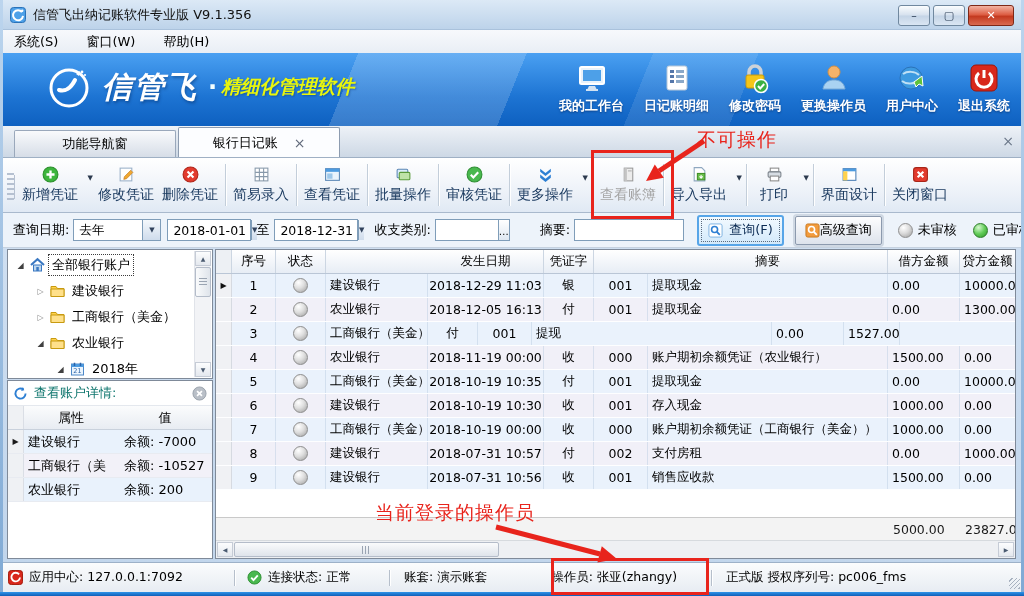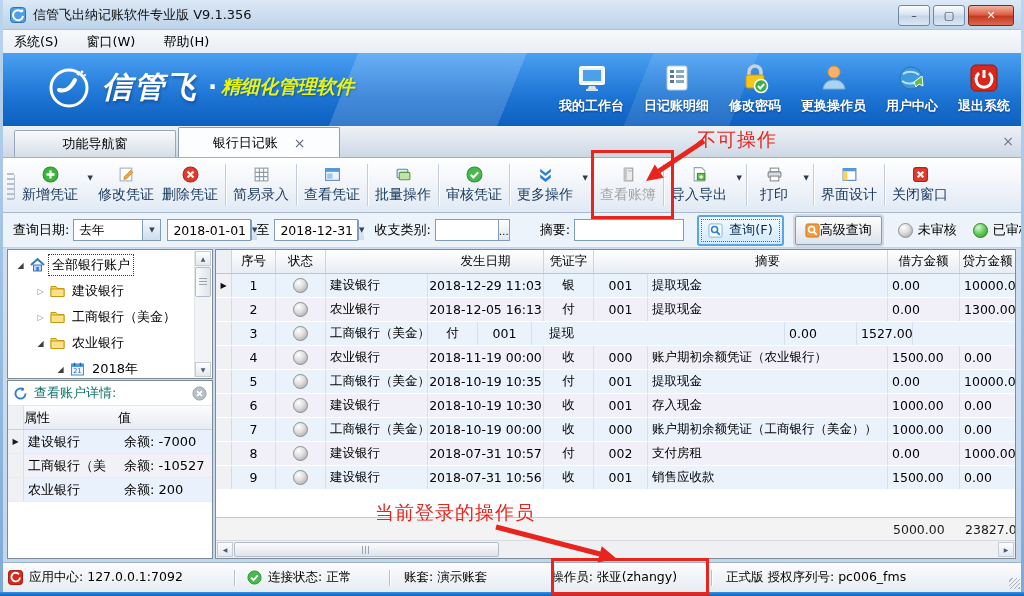--- a/index.html
+++ b/index.html
@@ -106,21 +106,21 @@
   .details-header{height:24px;flex:none;display:flex;align-items:center;gap:6px;padding:0 5px;border-bottom:1px solid #e4e8ee}
   .details-title{color:#0f766e}
   .dh-close{margin-left:auto;cursor:pointer;height:15px}
   .dt-head{display:flex;height:23px;flex:none;background:linear-gradient(#fbfcfd,#e8ecf2);border-bottom:1px solid #c9d1dc;align-items:center}
   .dt-row{display:flex;height:23px;flex:none;align-items:center;border-bottom:1px solid #e8ebf1}
   .dt-row.odd{background:#e9f2fc}.dt-row.even{background:#f2f1f8}
   .dt-sel{width:15px;align-self:stretch;background:#eff1f4;border-right:1px solid #dadee5;display:flex;align-items:center;justify-content:center;
           font-size:8px;color:#1a1a1a;flex:none}
   .dt-prop{width:94px;padding-left:4px;flex:none;box-sizing:border-box;overflow:hidden;white-space:nowrap}
   .dt-val{flex:1;padding-left:6px;overflow:hidden;white-space:nowrap}
-  .dt-head .dt-prop,.dt-head .dt-val{text-align:left;padding:0}
+  .dt-head .dt-prop,.dt-head .dt-val{text-align:center;padding:0}
   
   .grid-panel{position:absolute;left:215px;top:1px;right:8px;bottom:3px;background:#fff;border:1px solid #7f8a99;
               display:flex;flex-direction:column;overflow:hidden}
   .grid-header{display:flex;height:23px;flex:none;background:linear-gradient(#ffffff,#e7edf5);border-bottom:1px solid #bac6d6}
   .gh-cell{flex:none;box-sizing:border-box;border-right:1px solid #ccd6e2;display:flex;align-items:center;justify-content:center;
            font-size:12.5px;color:#000;overflow:hidden;white-space:nowrap}
   .gh-cell.sel{background:#edf0f4}
   .grid-rows{flex:1;overflow:hidden;background:#fff}
   .g-row{display:flex;height:23px;border-bottom:1px solid rgba(255,255,255,.9)}
   .g-row.odd{background:#eaf2fc}.g-row.even{background:#f1f0f8}
@@ -614,21 +614,21 @@
         </div>
         <div class="g-row odd">
           <div class="g-cell g-sel" style="width: 16px;"></div>
           <div class="g-cell c" style="width: 44px;">3</div>
           <div class="g-cell c" style="width: 50px;">
             <span class="g-sphere"></span>
           </div>
           <div class="g-cell l" style="width: 102px;">工商银行（美金）</div>
           <div class="g-cell c" style="width: 50px;">付</div>
           <div class="g-cell c" style="width: 54px;">001</div>
-          <div class="g-cell l" style="width: 240px; margin-left: 13px;">提现</div>
+          <div class="g-cell l" style="width: 240px;">提现</div>
           <div class="g-cell l" style="width: 72px;">0.00</div>
           <div class="g-cell l" style="width: 56px;">1527.00</div>
         </div>
         <div class="g-row even">
           <div class="g-cell g-sel" style="width: 16px;"></div>
           <div class="g-cell c" style="width: 44px;">4</div>
           <div class="g-cell c" style="width: 50px;">
             <span class="g-sphere"></span>
           </div>
           <div class="g-cell l" style="width: 102px;">农业银行</div>

